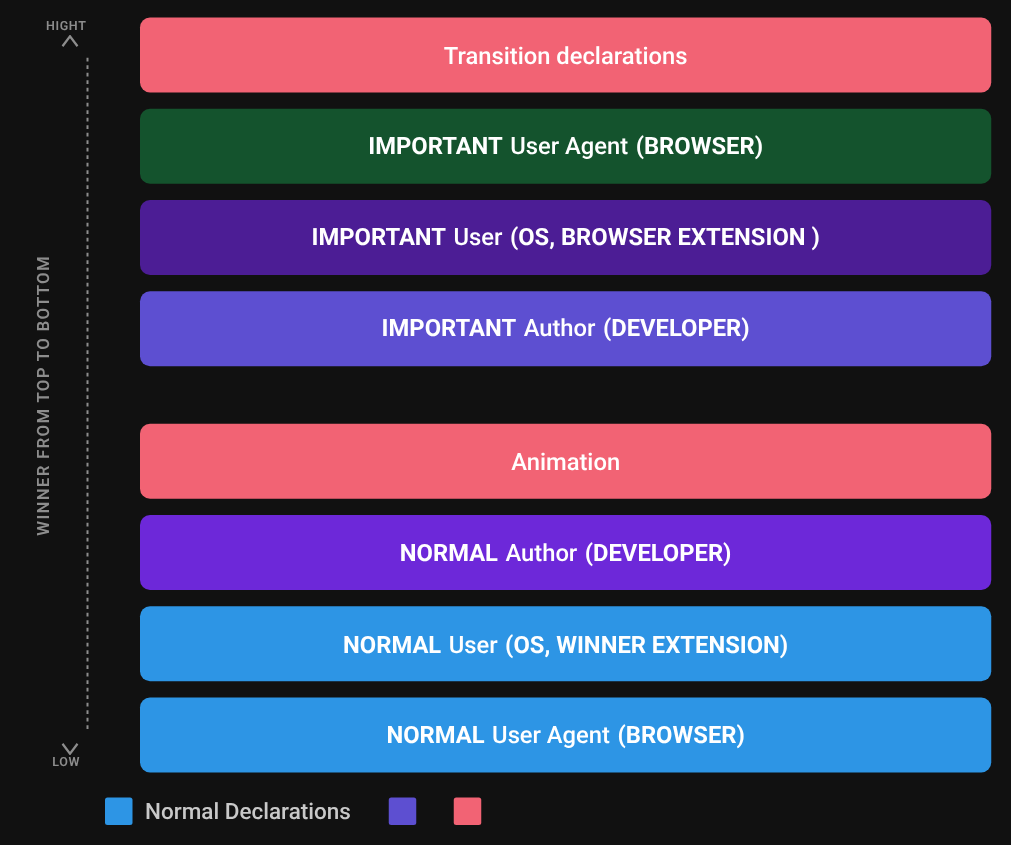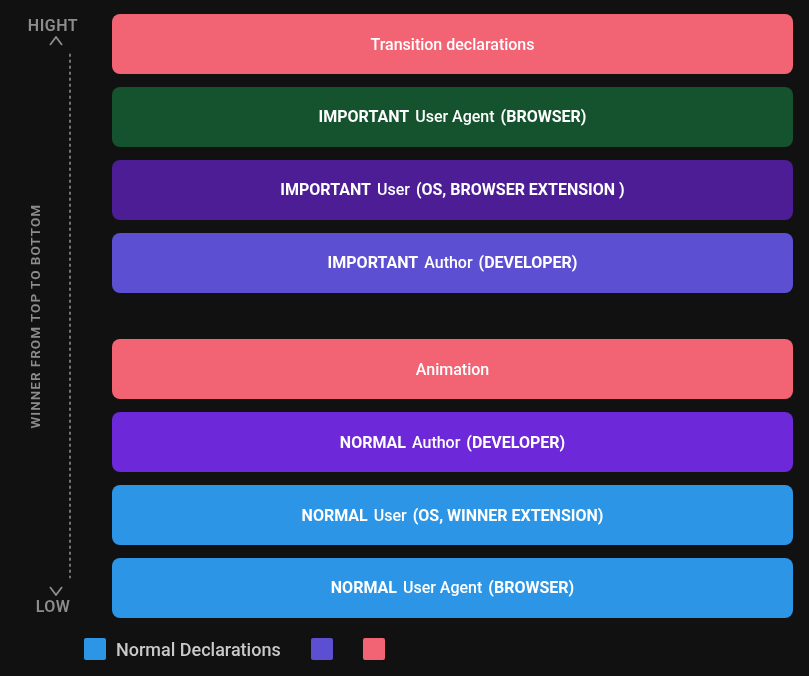--- a/index.html
+++ b/index.html
@@ -21,21 +21,21 @@
     display: flex;
     flex-direction: column;
     align-items: center;
     width: 90px;
     position: relative;
     padding-top: 6px;
     padding-bottom: 6px;
   }
   .axis-top-label, .axis-bottom-label {
     color: #8d8d8d;
-    font-size: 16px;
+    font-size: 10px;
     font-weight: 600;
     letter-spacing: 0.5px;
   }
   .axis-top-label { margin-bottom: 2px; }
   .axis-bottom-label { margin-top: 2px; }
   .axis-arrow {
     display: flex;
     flex-direction: row;
     align-items: stretch;
     flex: 1;
@@ -66,21 +66,21 @@
     padding-bottom: 4px;
     padding-left: 14px;
   }
   .bar {
     height: 60px;
     border-radius: 8px;
     display: flex;
     align-items: center;
     justify-content: center;
     color: #ffffff;
-    font-size: 16px;
+    font-size: 19px;
     font-weight: 500;
     padding: 0 12px;
     text-align: center;
   }
   .bar .pre { font-weight: 700; margin-right: 6px; }
   .bar .main { font-weight: 500; }
   .bar .paren { font-weight: 700; margin-left: 6px; }
   .legend {
     display: flex;
     flex-direction: row;

